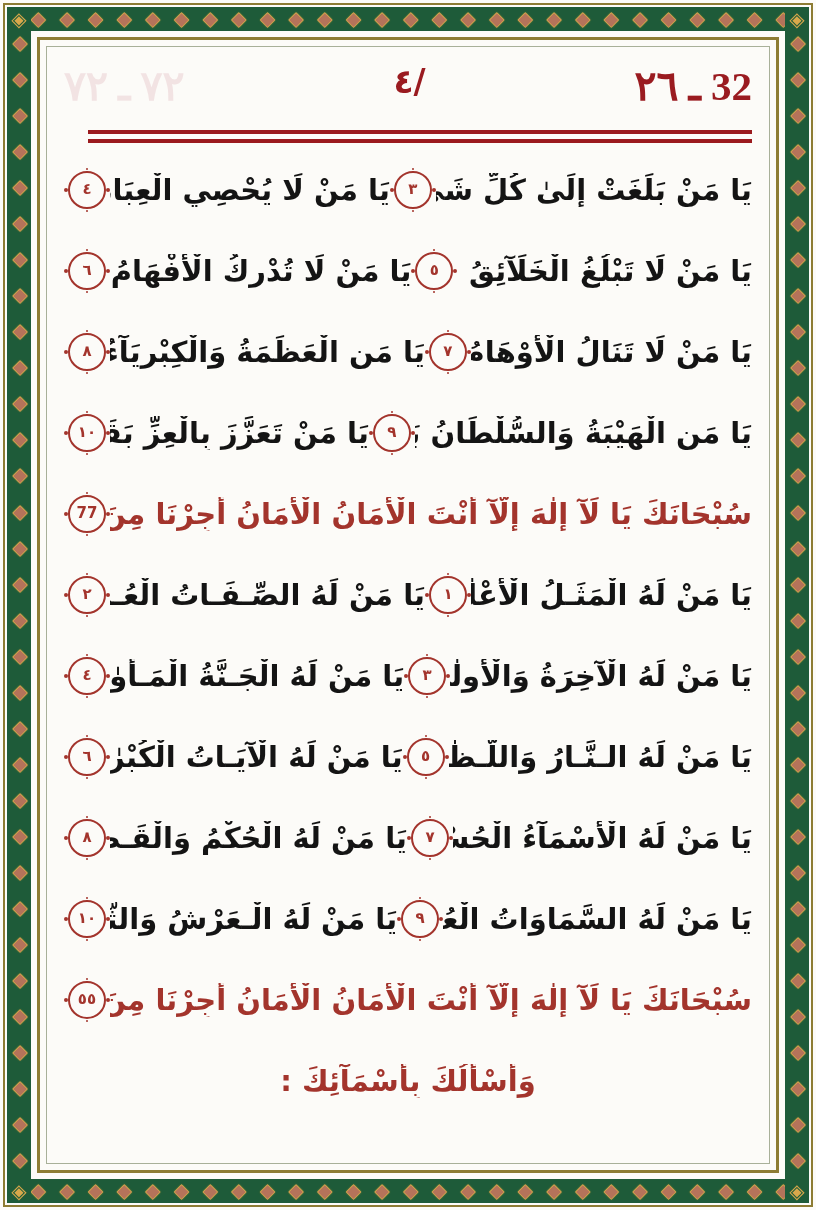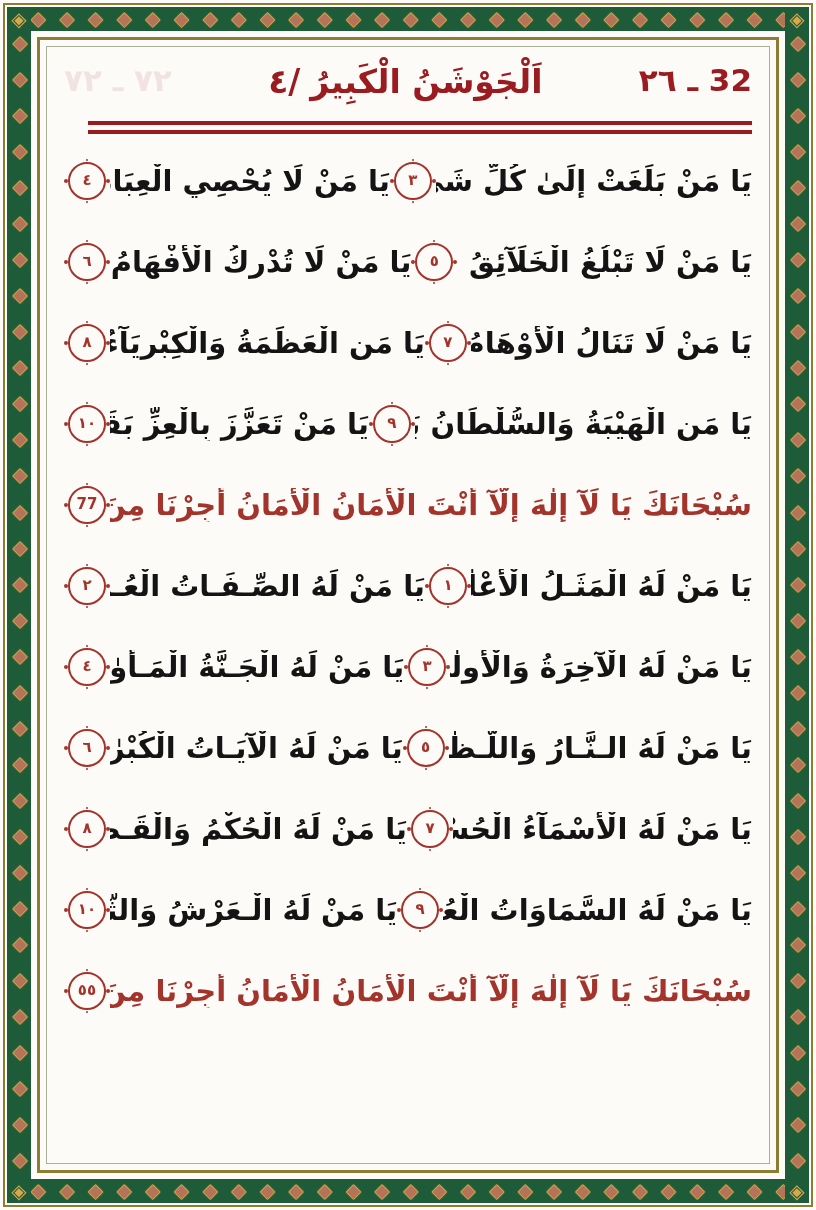--- a/index.html
+++ b/index.html
@@ -29,21 +29,21 @@
     position:absolute;width:24px;height:24px;line-height:24px;text-align:center;
     color:var(--motif-gold,#d9a84b);font-size:20px;user-select:none;
   }
   .corner.tl{top:7px;left:7px;} .corner.tr{top:7px;right:7px;}
   .corner.bl{bottom:7px;left:7px;} .corner.br{bottom:7px;right:7px;}
   .inner-gold{position:absolute;inset:37px;border:3px solid var(--border-olive,#8d7c33);}
   .inner-line{position:absolute;inset:46px;border:1px solid var(--inner-hairline,#a8b099);}
   
   .content{position:absolute;inset:48px;padding:8px 16px 0 16px;box-sizing:border-box;}
   .header{display:flex;justify-content:space-between;align-items:flex-start;margin-top:6px;}
-  .page-num{font-size:31px;font-weight:bold;color:var(--maroon,#9a1b20);direction:rtl;white-space:nowrap;}
+  .page-num{font-size:41px;font-weight:bold;color:var(--maroon,#9a1b20);direction:rtl;white-space:nowrap;font-family:Liberation Serif, serif;}
   .page-num.faint{color:var(--faint-number,#f2e3e3);}
   .title-wrap{display:flex;direction:ltr;gap:10px;align-items:baseline;color:var(--maroon,#9a1b20);font-weight:bold;font-size:33px;}
   .double-rule{
     margin:20px 0 6px 24px;height:5px;
     border-top:4px solid var(--rule-red,#9b1a1e);
     border-bottom:4px solid var(--rule-red,#9b1a1e);
   }
   .lines{margin-top:6px;}
   .line{
     direction:rtl;display:flex;justify-content:space-between;align-items:center;
@@ -79,21 +79,20 @@
   <span class="corner br">◈</span>
   <div class="inner-gold"></div>
   <div class="inner-line"></div>
 
   <div class="content">
 
     <div class="header">
       <span class="page-num faint">٧٢ ـ ٧٢</span>
       <span class="title-wrap">
         <span>٤/</span>
-        <span dir="rtl">اَلْجَوْشَنُ الْكَبِيرُ</span>
       </span>
       <span class="page-num">32 ـ ٢٦</span>
     </div>
 
     <div class="double-rule"></div>
 
     <div class="lines">
         <div class="line">
           <span class="seg">يَا مَنْ بَلَغَتْ إِلَىٰ كُلِّ شَيْءٍ قُدْرَتُهُ</span>
           <span class="marker">٣</span>
@@ -149,16 +148,19 @@
         <div class="line">
           <span class="seg">يَا مَنْ لَهُ السَّمَاوَاتُ الْعُـلٰى</span>
           <span class="marker">٩</span>
           <span class="seg">يَا مَنْ لَهُ الْـعَرْشُ وَالثَّرٰى</span>
           <span class="marker">١٠</span>
         </div>
         <div class="line red">
           <span class="seg">سُبْحَانَكَ يَا لَآ إِلٰهَ إِلَّآ أَنْتَ الْأَمَانُ الْأَمَانُ أَجِرْنَا مِنَ النَّارِ</span>
           <span class="marker">٥٥</span>
         </div>
+        <div class="line red center">
+          <span class="seg">وَأَسْأَلُكَ بِأَسْمَآئِكَ :</span>
+        </div>
       </div>
 
   </div>
 </div>
 
 </body></html>

